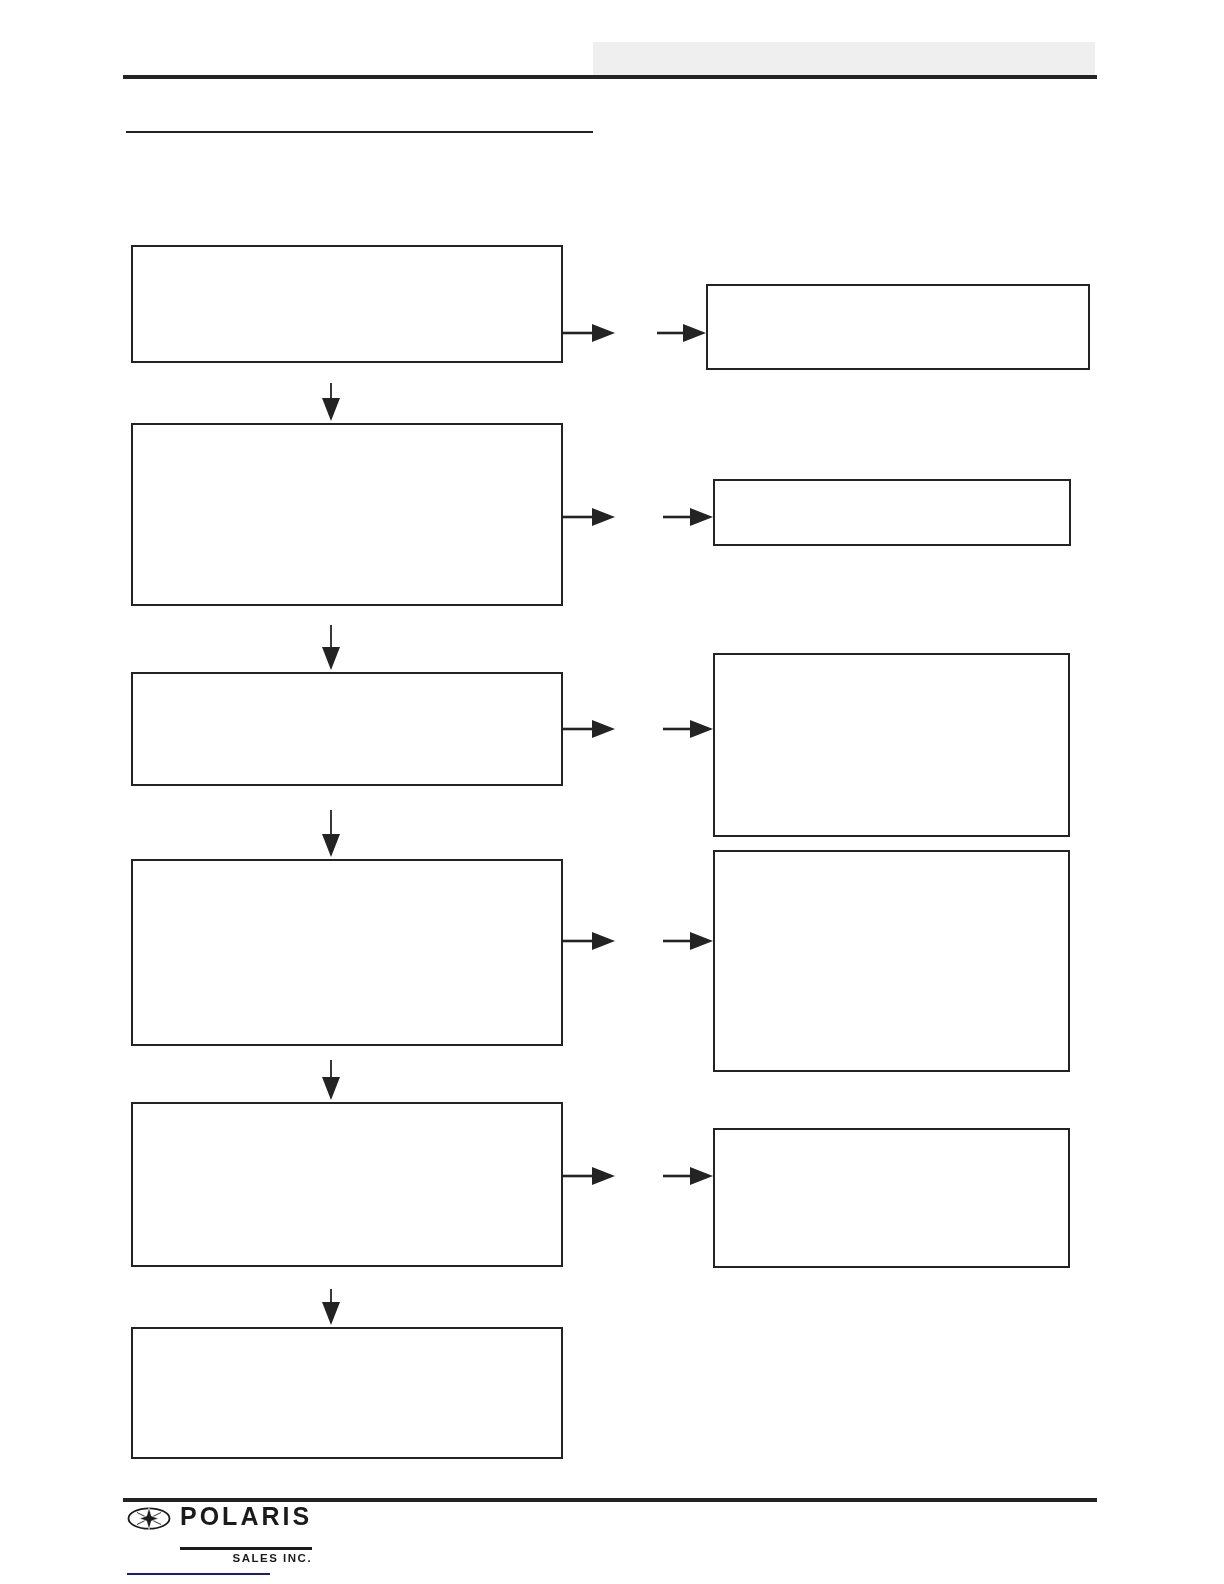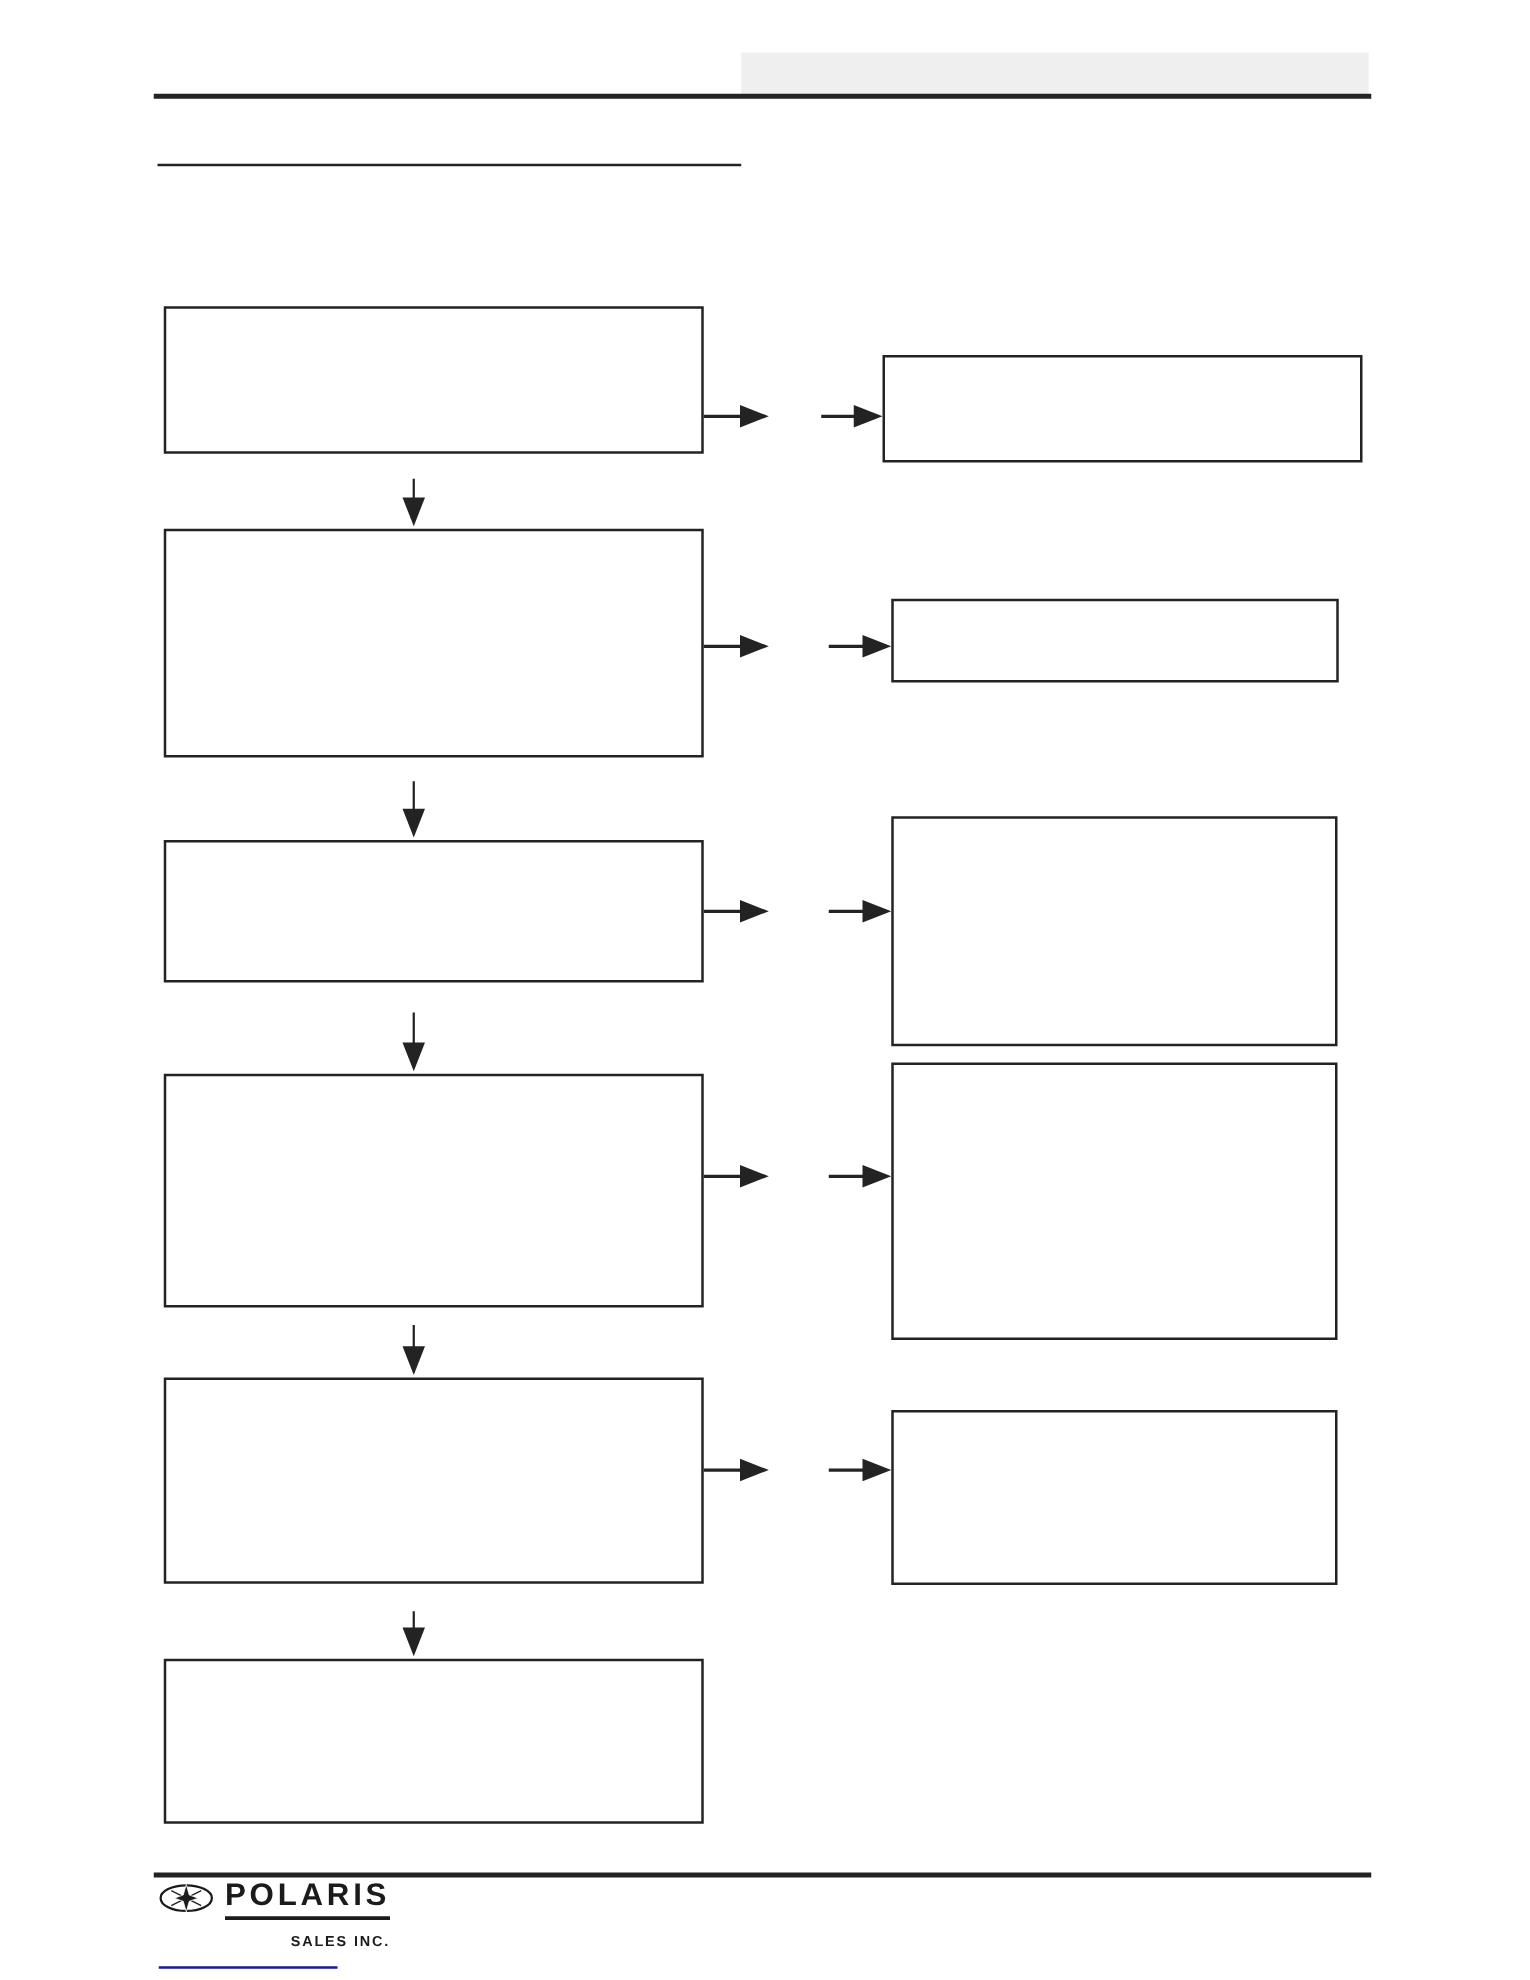--- a/index.html
+++ b/index.html
@@ -43,25 +43,25 @@
   #footer-logo{
     position:absolute;left:126px;top:1504px;
     display:flex;align-items:flex-start;
   }
   #compass-icon{display:block;margin-top:2px;}
   #wordmark-wrap{margin-left:8px;}
   #brand-wordmark{
     font-size:25px;font-weight:bold;letter-spacing:3px;
     color:#1b1b1b;line-height:1;
     border-bottom:3px solid #1b1b1b;
-    padding-bottom:4px;
+    padding-bottom:18px;
   }
   #brand-sub{
     font-size:11.5px;font-weight:bold;letter-spacing:1.5px;
-    color:#1b1b1b;text-align:right;margin-top:12px;
+    color:#1b1b1b;text-align:right;margin-top:2px;
   }
   #footer-link-underline{
     position:absolute;left:127px;top:1573px;width:143px;height:2px;
     background:#1a1a8c;cursor:pointer;
   }
 </style>
 </head>
 <body>
 
 <div id="page">

